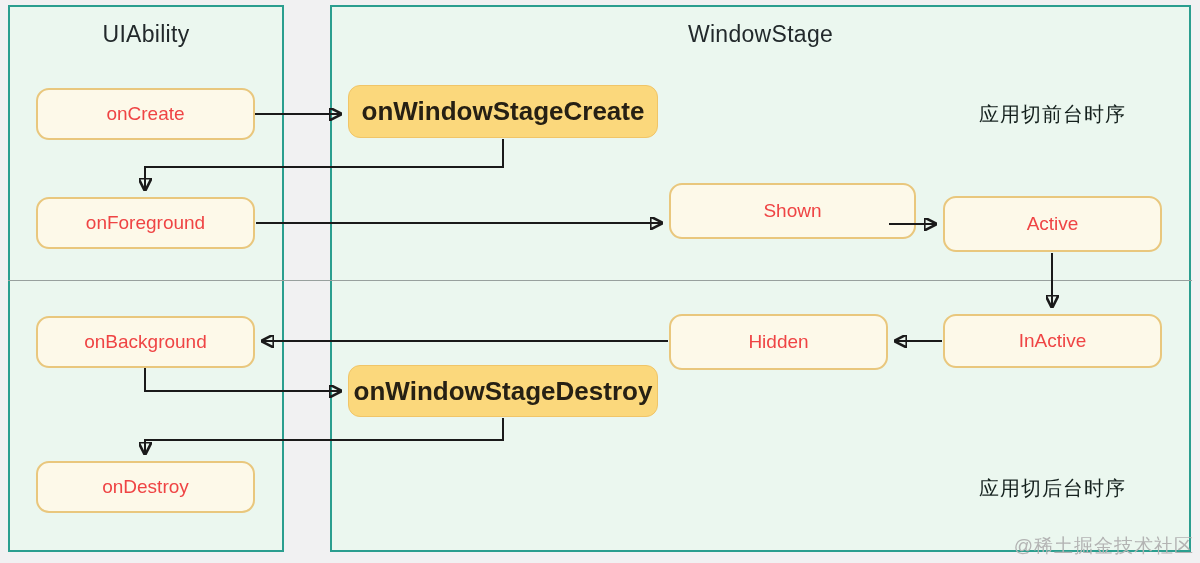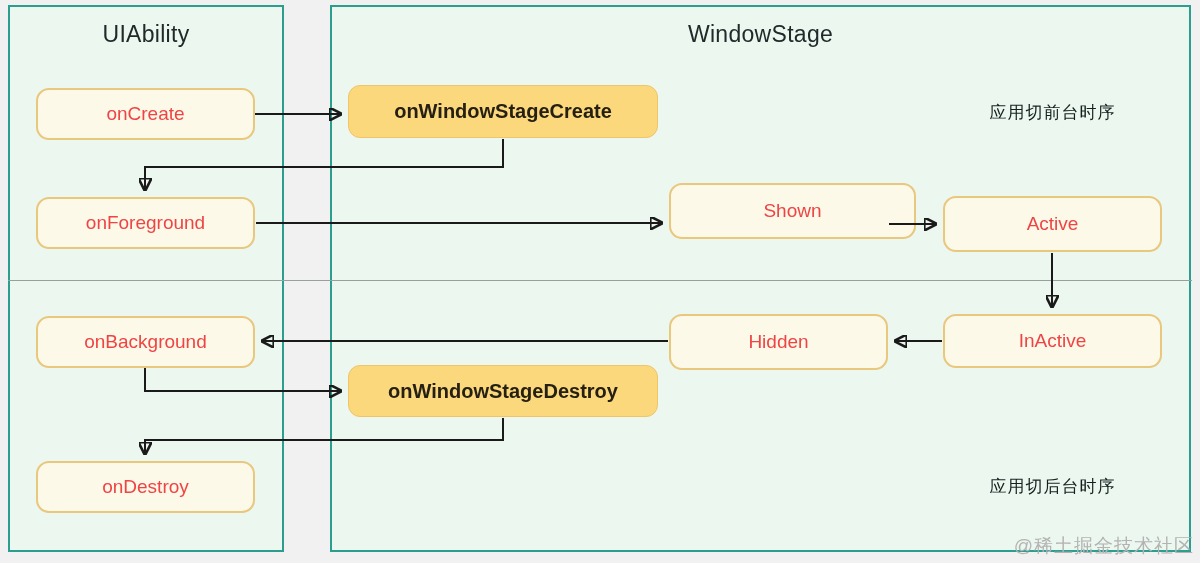--- a/index.html
+++ b/index.html
@@ -13,24 +13,24 @@
   .stage{position:relative;width:1200px;height:563px;background:var(--page-bg);overflow:hidden;}
   .panel{position:absolute;box-sizing:border-box;border:2px solid var(--panel-border);background:var(--panel-bg);}
   .panel-left{left:8px;top:5px;width:276px;height:547px;}
   .panel-right{left:330px;top:5px;width:861px;height:547px;padding-left:9px;}
   .panel-title{position:absolute;left:0;right:0;top:14px;text-align:center;font-size:23px;color:var(--text);font-weight:500;letter-spacing:.3px;}
   .divider{position:absolute;left:8px;top:280px;width:1184px;height:0;border-top:1.6px solid var(--divider);}
   .node{position:absolute;box-sizing:border-box;display:flex;align-items:center;justify-content:center;
         background:var(--node-bg);border:2px solid var(--node-border);border-radius:13px;
         font-size:19px;color:#ef4444;}
   .node.highlight{background:var(--highlight-bg);border:1.5px solid var(--highlight-border);
-        font-weight:700;font-size:20px;color:#262014;border-radius:12px;}
+        font-weight:700;font-size:26px;color:#262014;border-radius:12px;}
   .arrows{position:absolute;left:0;top:0;pointer-events:none;}
   .arrows path{stroke:var(--arrow);stroke-width:2;fill:none;}
-  .annotation{position:absolute;width:245px;text-align:center;font-size:17px;color:#14201d;letter-spacing:1px;}
+  .annotation{position:absolute;width:245px;text-align:center;font-size:20px;color:#14201d;letter-spacing:1px;}
   .watermark{position:absolute;left:1000px;top:533px;width:194px;text-align:right;
         font-size:19px;color:var(--watermark);letter-spacing:1px;white-space:nowrap;}
 </style>
 </head>
 <body>
 
 <div class="stage">
 
   <div class="panel panel-left">
     <div class="panel-title">UIAbility</div>

